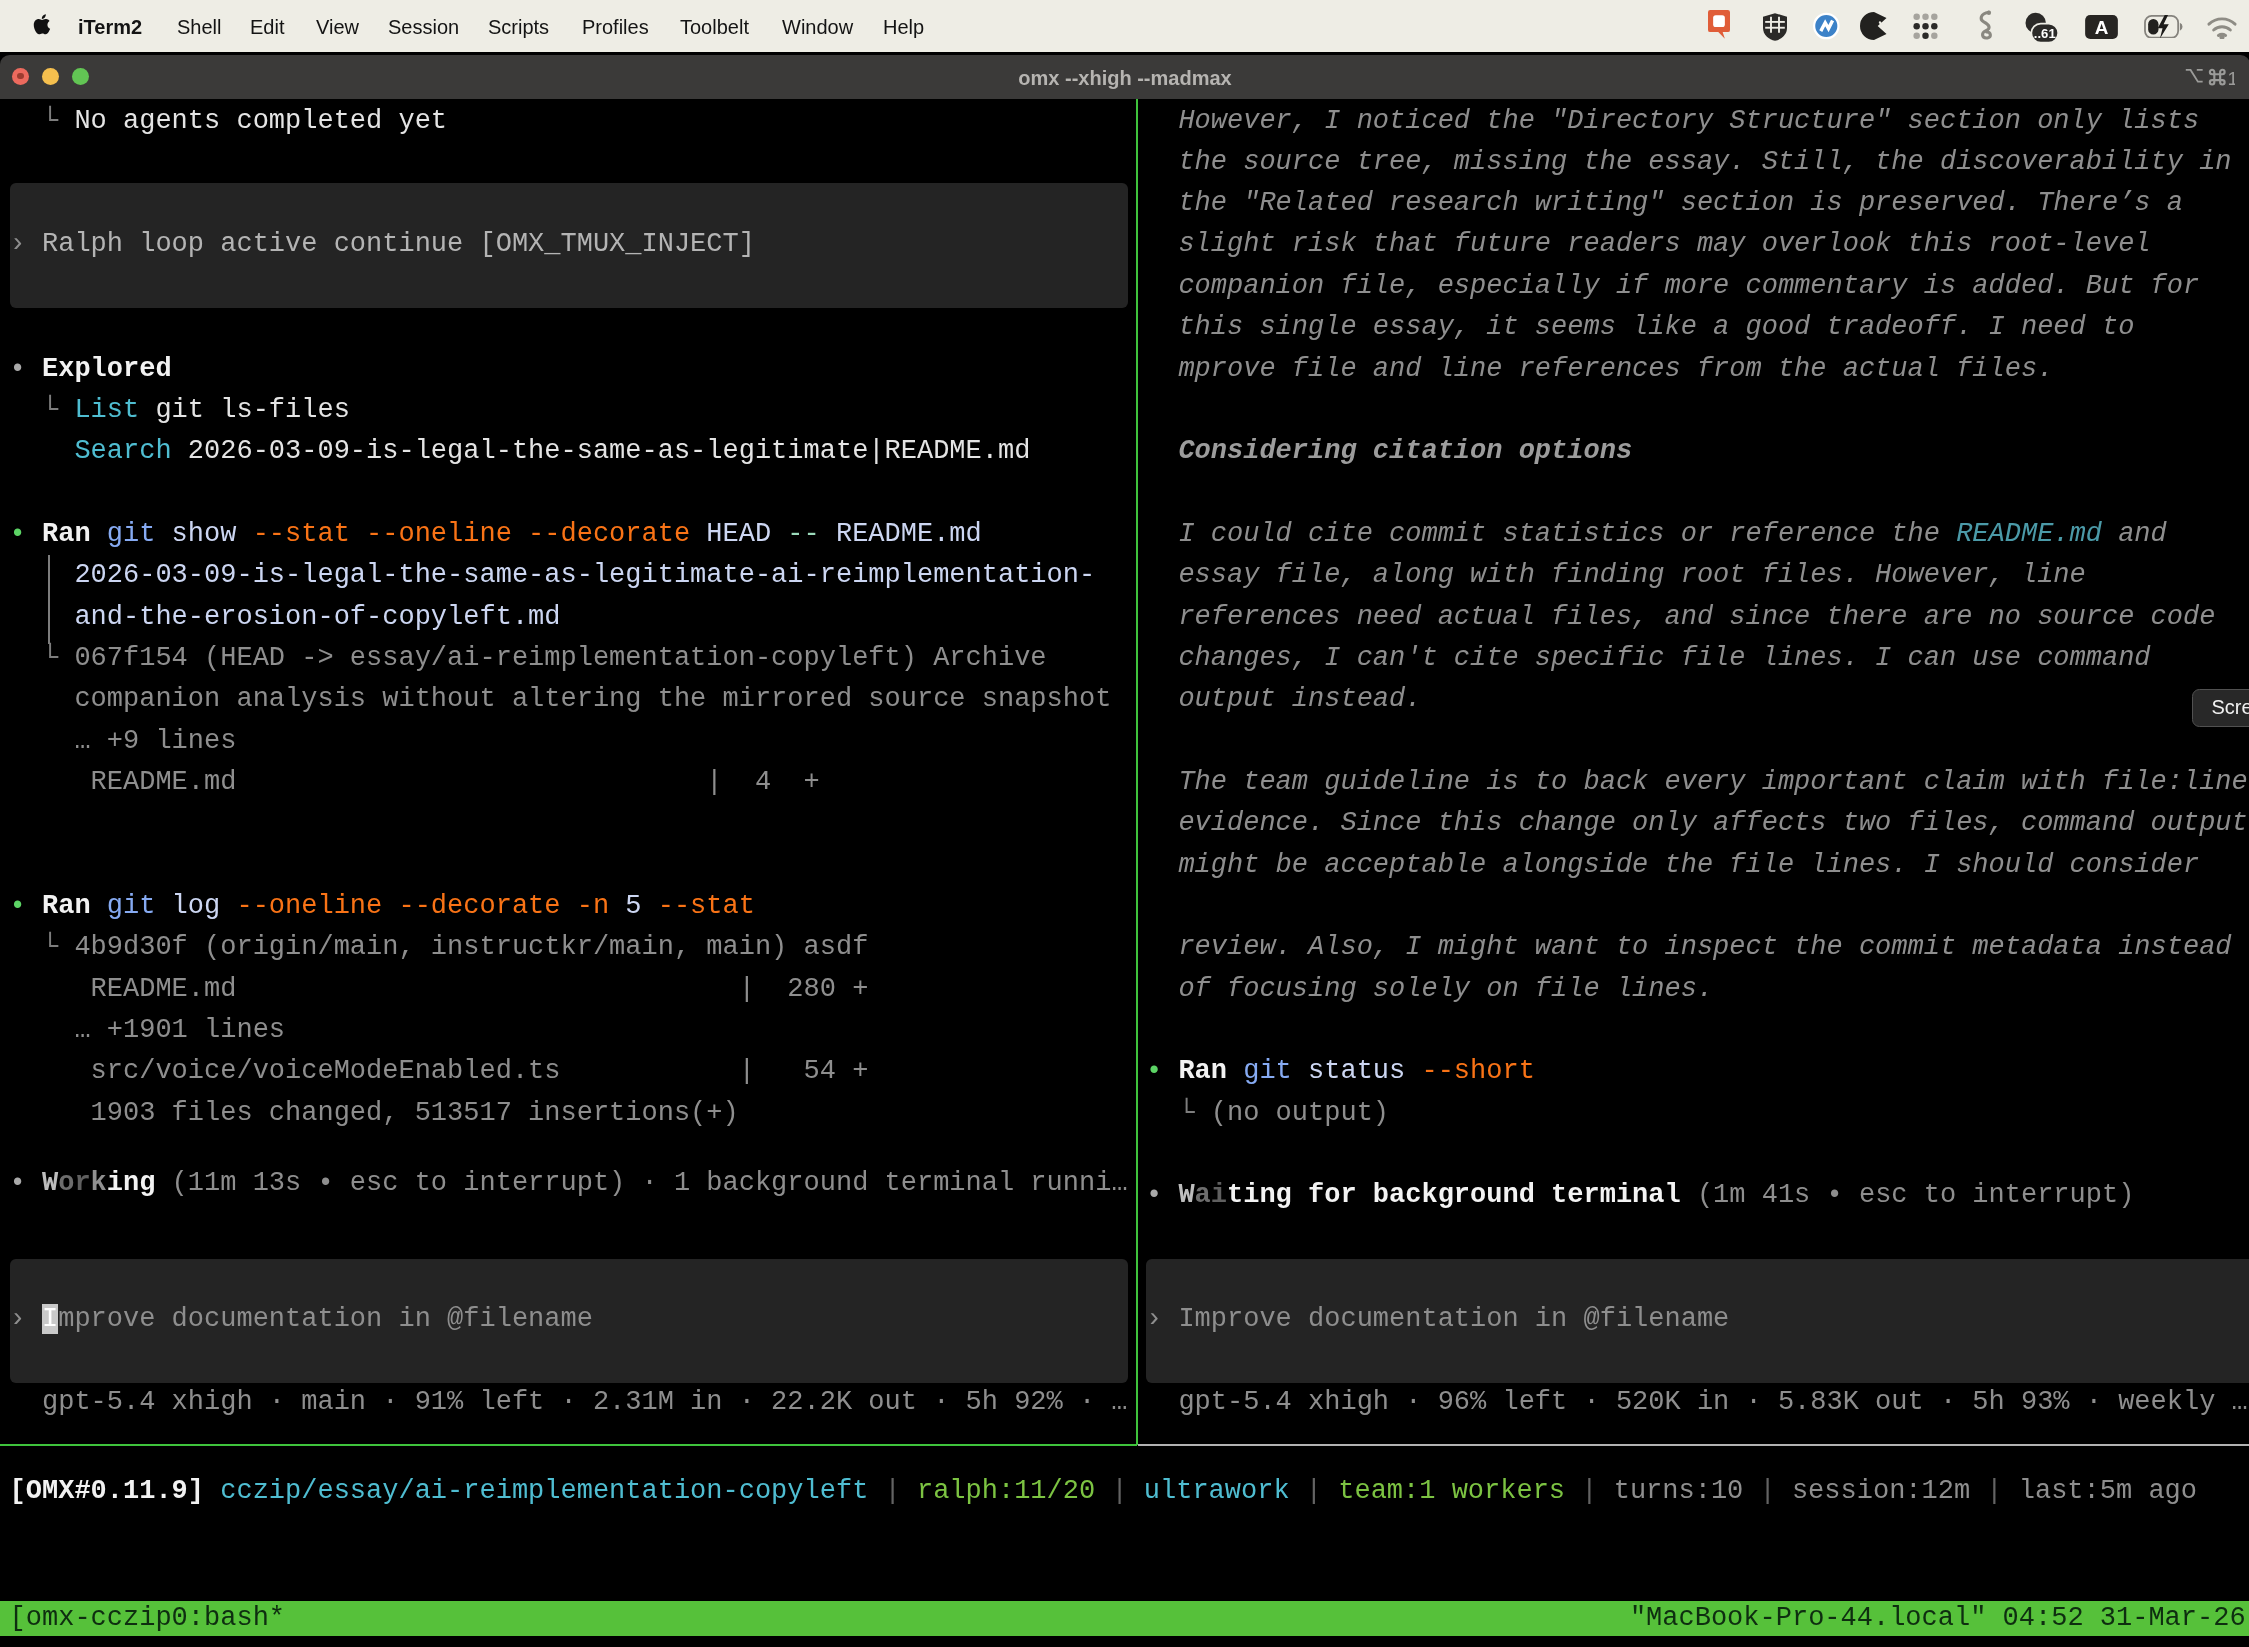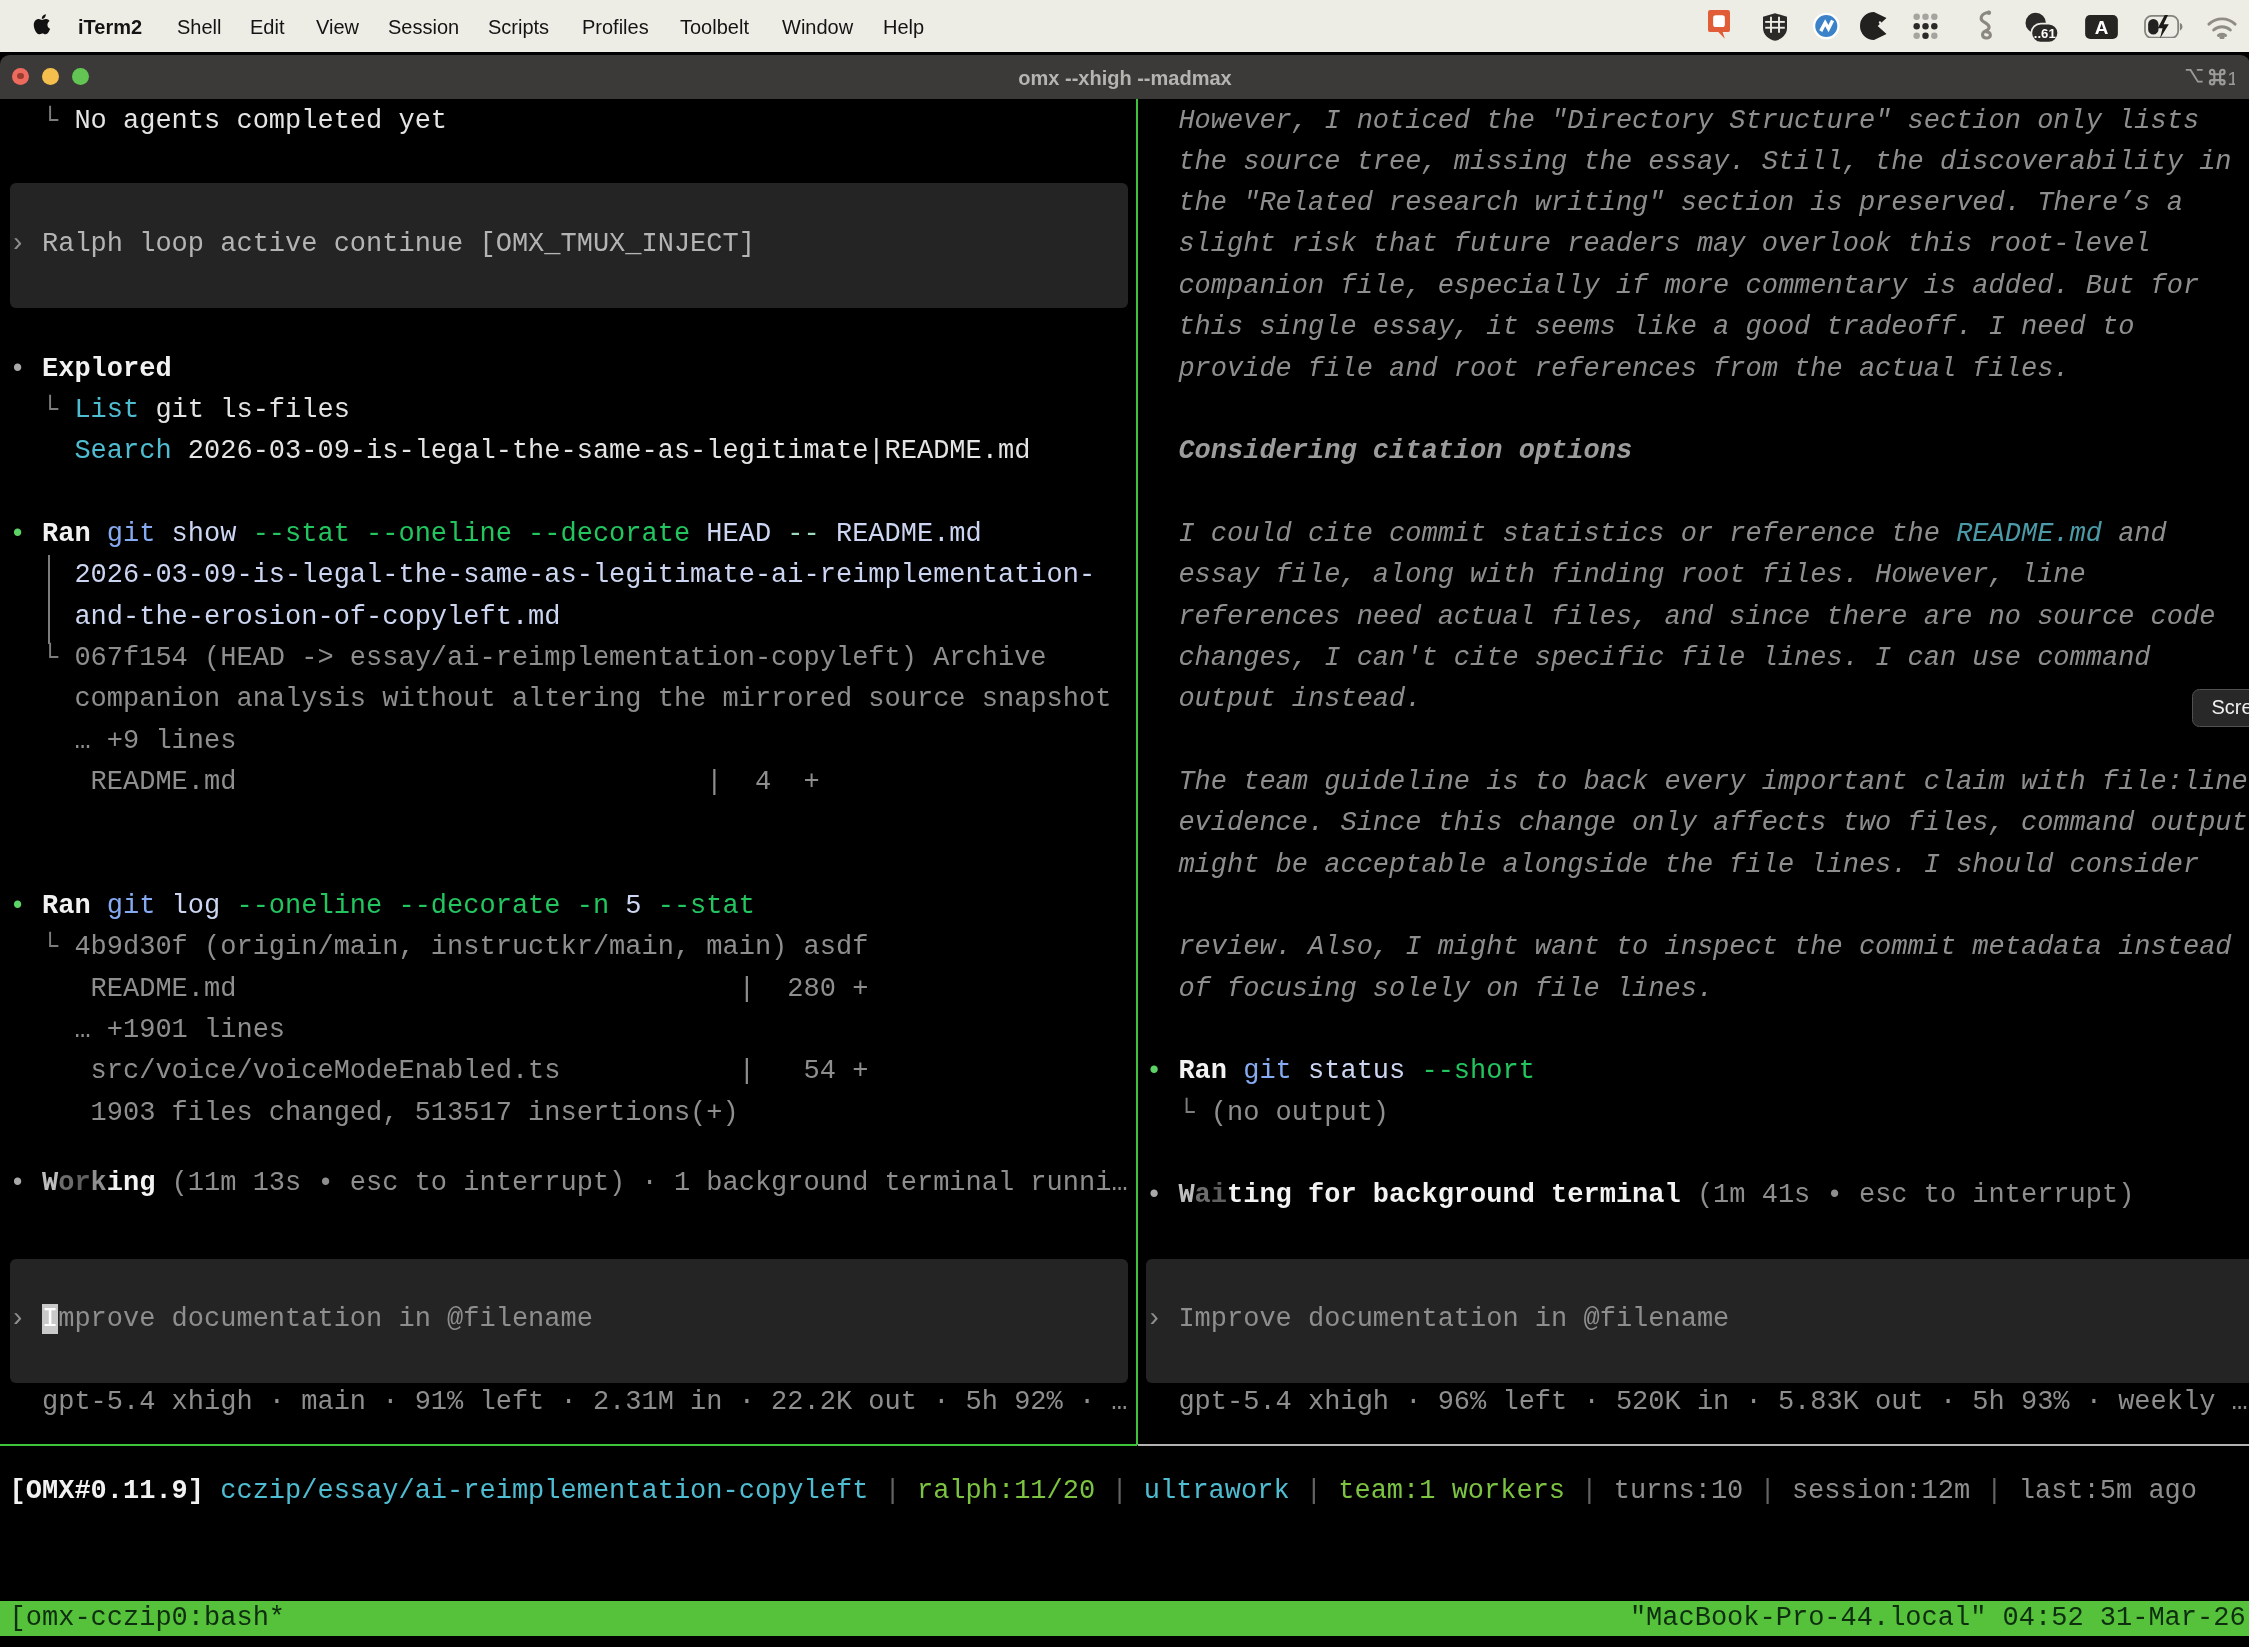--- a/index.html
+++ b/index.html
@@ -8,21 +8,21 @@
 .mb{font-weight:bold}
 #win{position:absolute;left:0;top:55px;width:2250px;height:1593px;background:#000;border-radius:9.6px 9.6px 0 0;overflow:hidden}
 #titlebar{position:absolute;left:0;top:0;width:2250px;height:44px;background:#3b3a39}
 #title{position:absolute;left:0;top:0;width:2250px;height:44px;line-height:46px;text-align:center;font-size:20px;font-weight:bold;color:#b6b4b1}
 .tl{position:absolute;top:12.5px;width:17px;height:17px;border-radius:50%}
 #term{position:absolute;left:0;top:44px;width:2250px;height:1549px;background:#000;
  font-family:"Liberation Mono",monospace;font-size:27px}
 .row{position:absolute;height:41px;line-height:41px;white-space:pre}
 .w{color:#e4e4e4} .g{color:#8e8e8e} .t{color:#7d7d7d} .b{color:#f2f2f2;font-weight:bold}
 .rl{color:#b4b4b4} .lb{color:#a9a9a9} .gb{color:#5cd465} .bl{color:#86aaf2}
-.lv{color:#ccd6f2} .pk{color:#22c55e} .mt{color:#9bdabb} .cy{color:#4fbdd1}
+.lv{color:#ccd6f2} .pk{color:#f97316} .mt{color:#9bdabb} .cy{color:#4fbdd1}
 .gn{color:#7cc342} .sep{color:#636363}
 .it{color:#8e8e8e;font-style:italic} .bi{color:#9c9c9c;font-style:italic;font-weight:bold}
 .tk{color:#4b9aa8;font-style:italic}
 .s1{color:#bdbdbd;font-weight:bold} .s2{color:#6d6d6d;font-weight:bold} .s3{color:#5f5f5f;font-weight:bold}
 .s4{color:#8f8f8f;font-weight:bold} .s5{color:#f3f3f3;font-weight:bold}
 .cur{background:#c9c9c9;color:#fff}
 .box{position:absolute;background:#242424;border-radius:5.9px}
 #vdiv{position:absolute;left:1136px;top:0;width:2.2px;height:1346px;background:#3fc33c}
 #hgrn{position:absolute;left:0;top:1345px;width:1137px;height:2.2px;background:#3fc33c}
 #hgry{position:absolute;left:1138px;top:1345px;width:1112px;height:2.2px;background:#b2b2b2}
@@ -148,21 +148,21 @@
 <div class="row " style="left:9.6px;top:994px"><span class="g">     1903 files changed, 513517 insertions(+)</span></div>
 <div class="row " style="left:9.6px;top:1064px"><span class="lb">• </span><span class="s1">W</span><span class="s2">o</span><span class="s3">r</span><span class="s4">k</span><span class="s5">ing</span><span class="g"> (11m 13s • esc to interrupt) · 1 background terminal runni…</span></div>
 <div class="row " style="left:9.6px;top:1200px"><span class="g">› </span><span class="cur">I</span><span class="g">mprove documentation in @filename</span></div>
 <div class="row " style="left:9.6px;top:1283px"><span class="g">  gpt-5.4 xhigh · main · 91% left · 2.31M in · 22.2K out · 5h 92% · …</span></div>
 <div class="row " style="left:1146px;top:1.5px"><span class="it">  However, I noticed the "Directory Structure" section only lists</span></div>
 <div class="row " style="left:1146px;top:43px"><span class="it">  the source tree, missing the essay. Still, the discoverability in</span></div>
 <div class="row " style="left:1146px;top:84px"><span class="it">  the "Related research writing" section is preserved. There’s a</span></div>
 <div class="row " style="left:1146px;top:125px"><span class="it">  slight risk that future readers may overlook this root-level</span></div>
 <div class="row " style="left:1146px;top:167px"><span class="it">  companion file, especially if more commentary is added. But for</span></div>
 <div class="row " style="left:1146px;top:208px"><span class="it">  this single essay, it seems like a good tradeoff. I need to</span></div>
-<div class="row " style="left:1146px;top:250px"><span class="it">  provide file and root references from the actual files.</span></div>
+<div class="row " style="left:1146px;top:250px"><span class="it">  mprove file and line references from the actual files.</span></div>
 <div class="row " style="left:1146px;top:332px"><span class="bi">  Considering citation options</span></div>
 <div class="row " style="left:1146px;top:415px"><span class="it">  I could cite commit statistics or reference the </span><span class="tk">README.md</span><span class="it"> and</span></div>
 <div class="row " style="left:1146px;top:456px"><span class="it">  essay file, along with finding root files. However, line</span></div>
 <div class="row " style="left:1146px;top:498px"><span class="it">  references need actual files, and since there are no source code</span></div>
 <div class="row " style="left:1146px;top:539px"><span class="it">  changes, I can't cite specific file lines. I can use command</span></div>
 <div class="row " style="left:1146px;top:580px"><span class="it">  output instead.</span></div>
 <div class="row " style="left:1146px;top:663px"><span class="it">  The team guideline is to back every important claim with file:line</span></div>
 <div class="row " style="left:1146px;top:704px"><span class="it">  evidence. Since this change only affects two files, command output</span></div>
 <div class="row " style="left:1146px;top:746px"><span class="it">  might be acceptable alongside the file lines. I should consider</span></div>
 <div class="row " style="left:1146px;top:828px"><span class="it">  review. Also, I might want to inspect the commit metadata instead</span></div>

